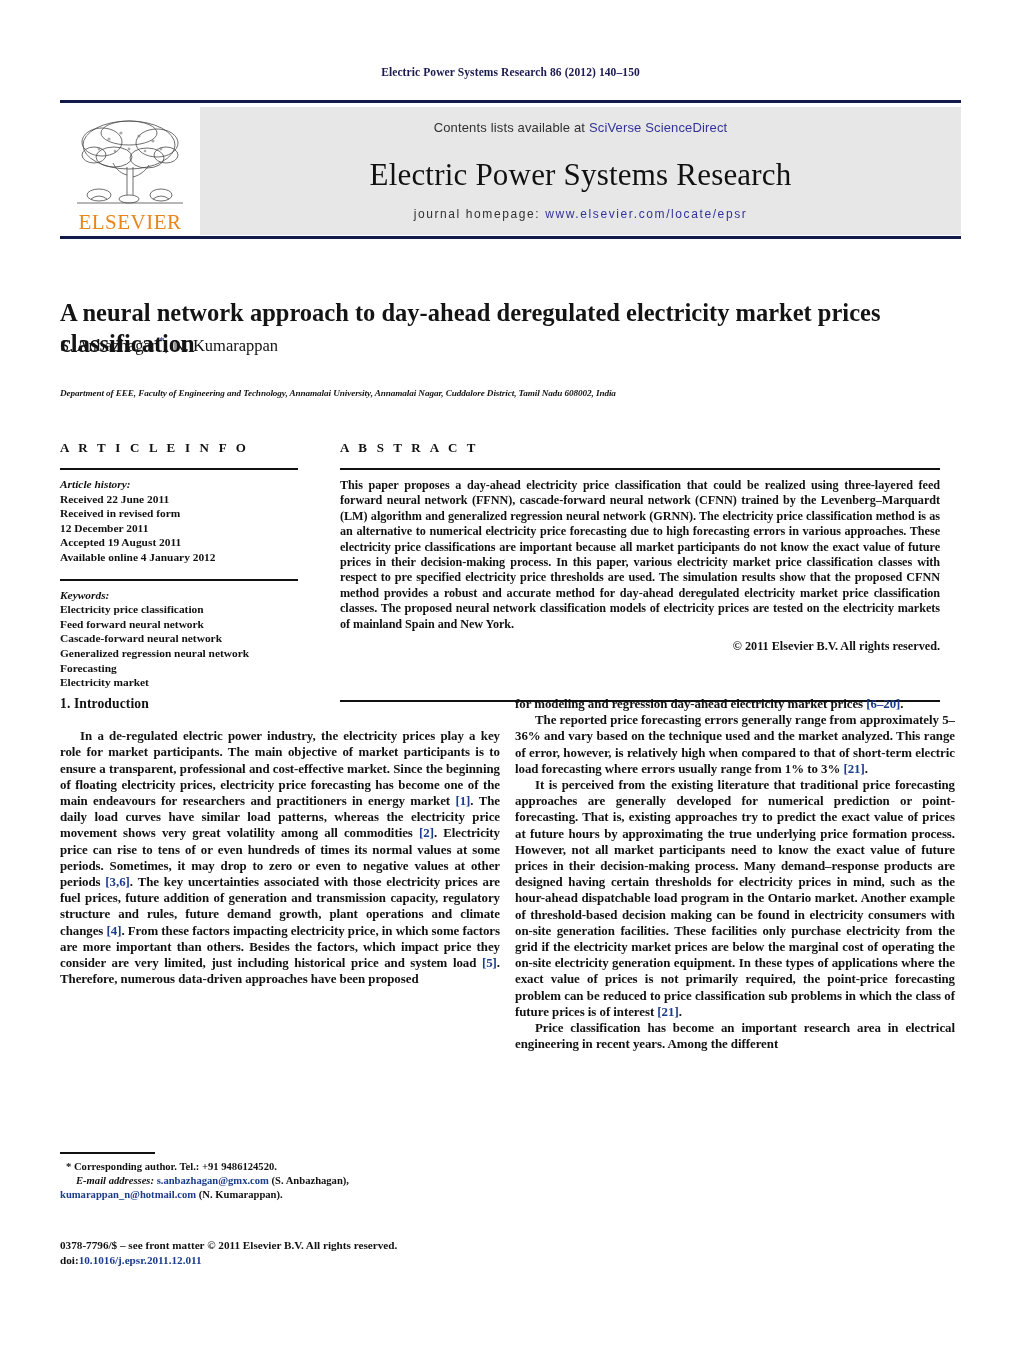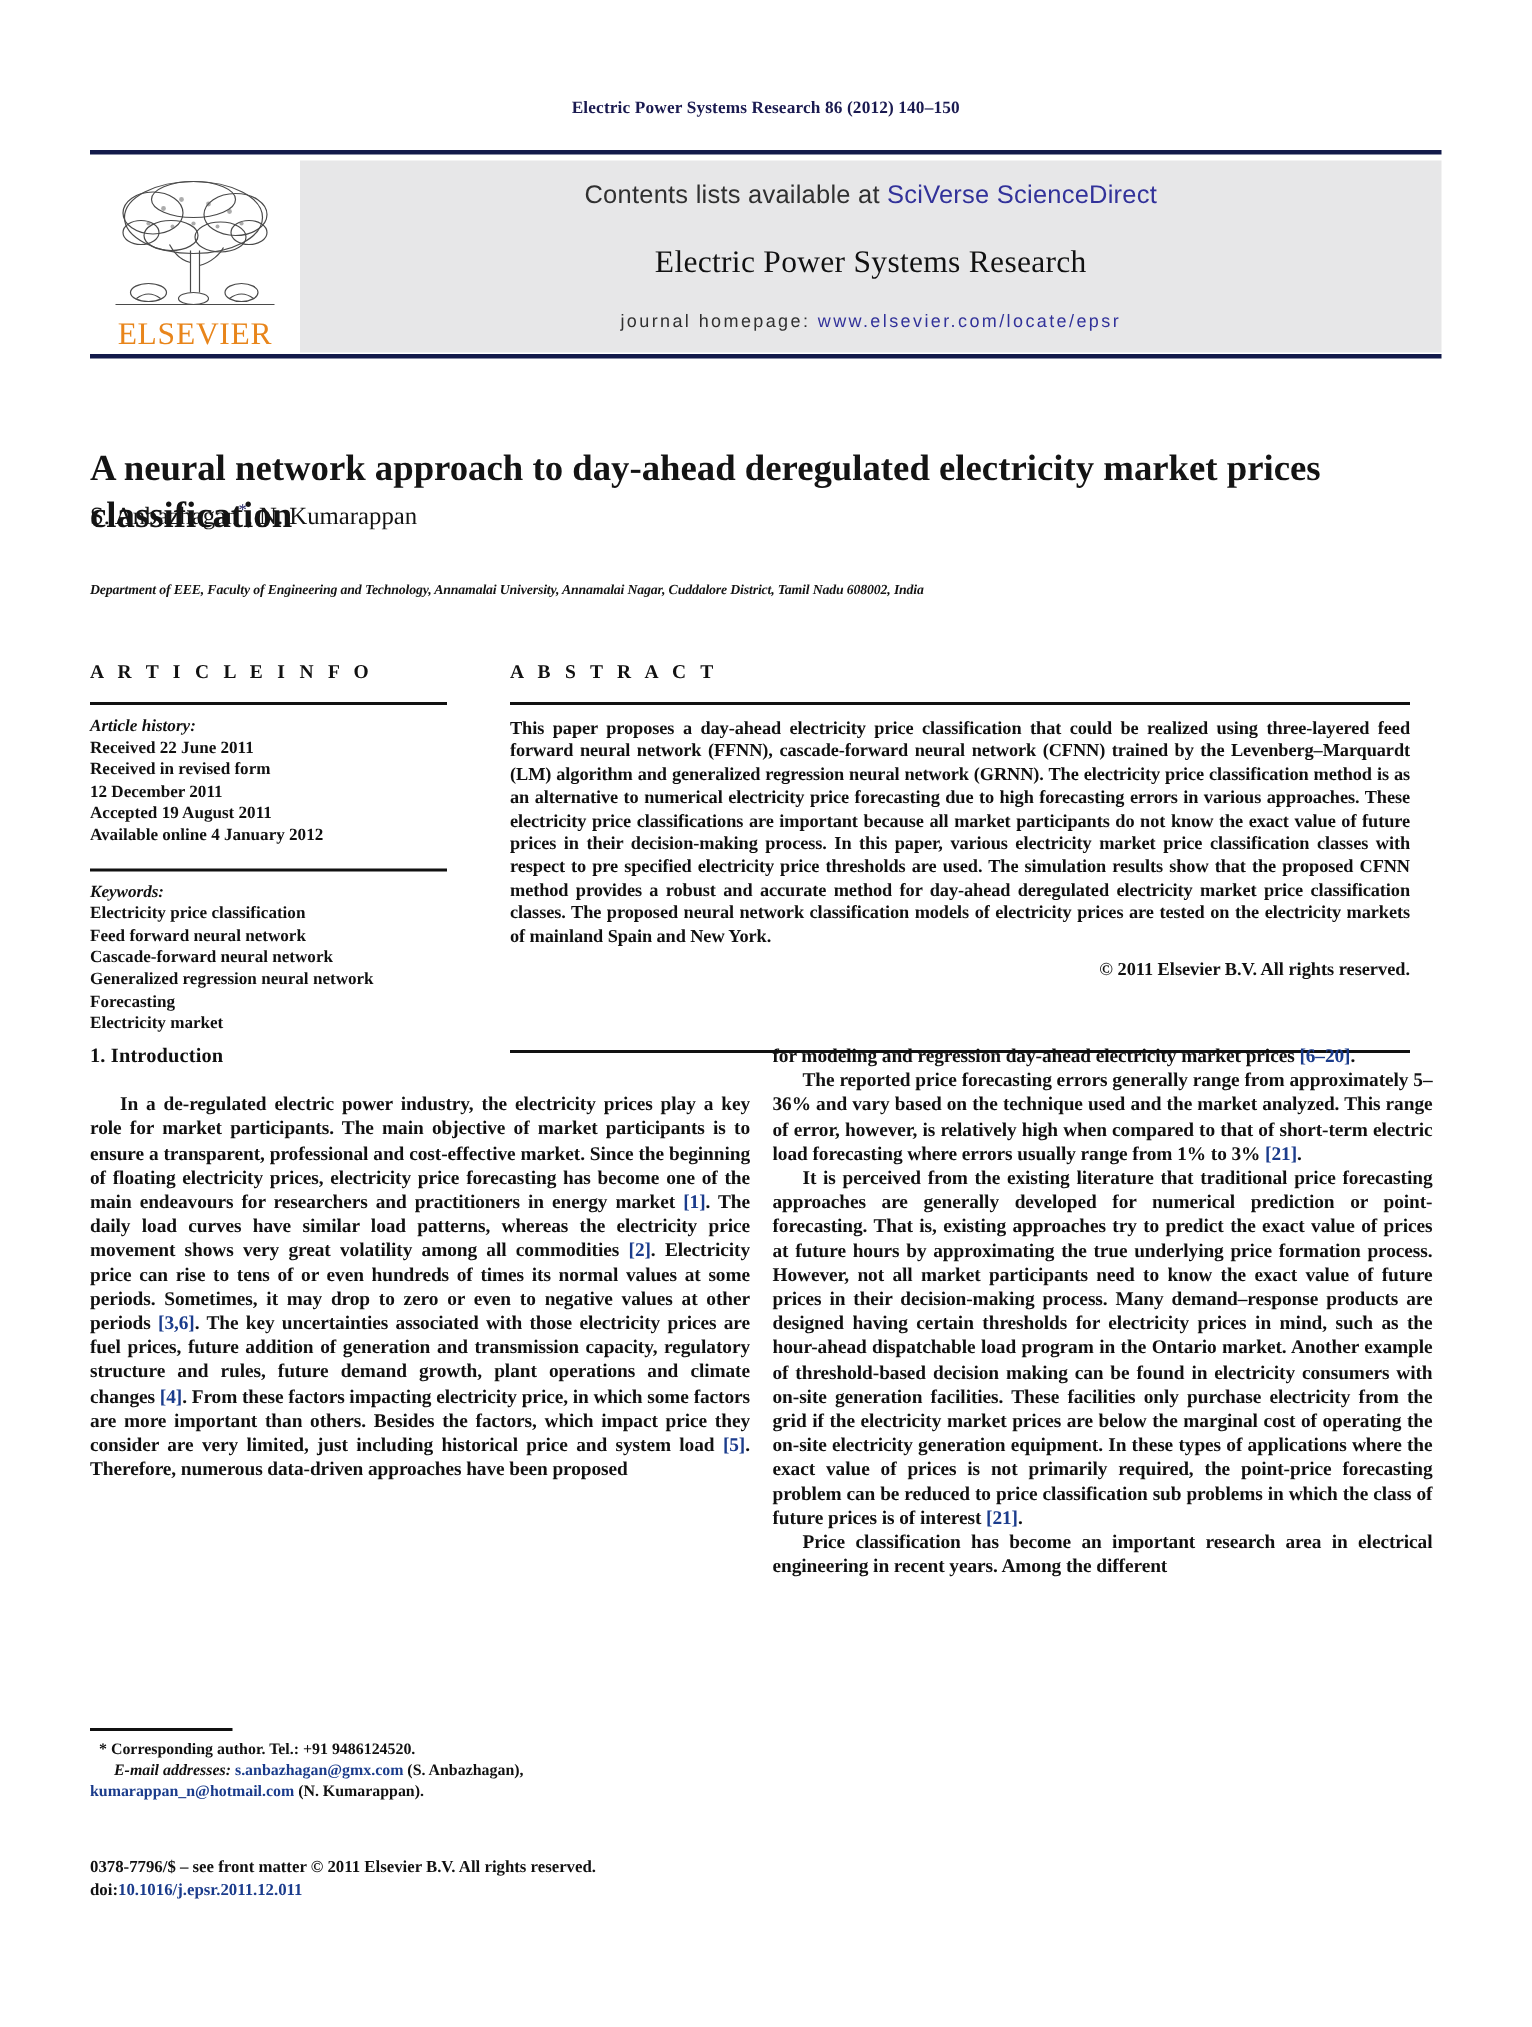--- a/index.html
+++ b/index.html
@@ -76,31 +76,31 @@
   .journal-band {
     flex: 1 1 auto;
     background: #e7e7e8;
     position: relative;
     text-align: center;
     box-sizing: border-box;
   }
   .contents-line {
     margin-top: 13px;
     font-family: "Liberation Sans", sans-serif;
-    font-size: 17px;
+    font-size: 13px;
     color: #303030;
     letter-spacing: 0.15px;
   }
   .contents-line .link {
     color: #32329a;
   }
   .journal-title {
     margin-top: 22px;
     font-family: "Liberation Serif", serif;
-    font-size: 21px;
+    font-size: 31px;
     color: #111111;
     letter-spacing: 0.2px;
   }
   .homepage-line {
     position: absolute;
     left: 0; bottom: 14px;
     width: 100%;
     font-family: "Liberation Sans", sans-serif;
     font-size: 12px;
     letter-spacing: 1.6px;

